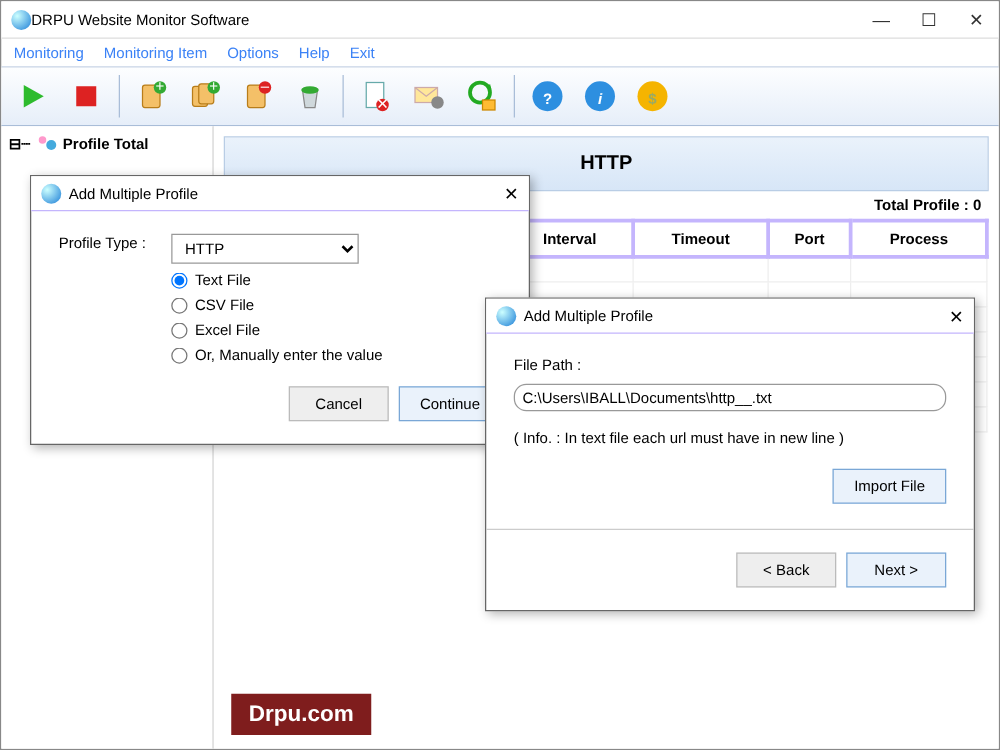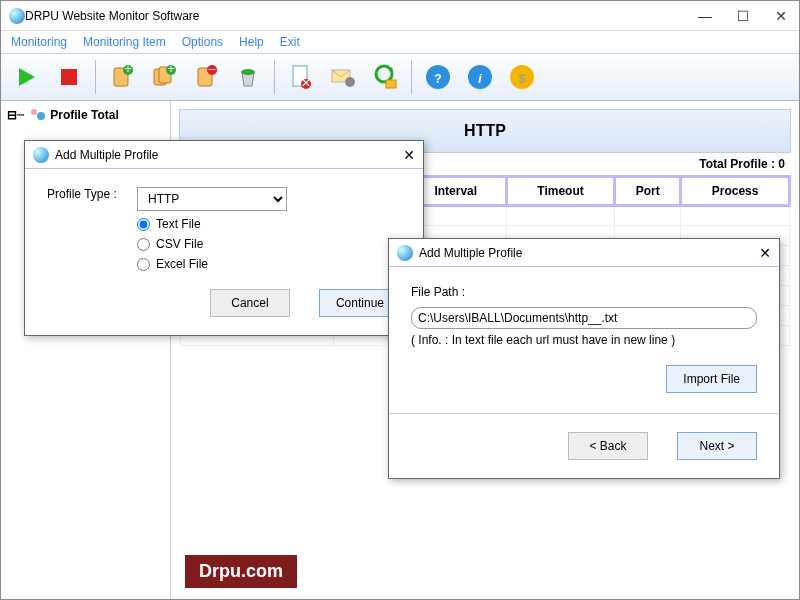--- a/index.html
+++ b/index.html
@@ -25,21 +25,21 @@
 .dialog{position:absolute;background:#fff;border:1px solid #666;box-shadow:2px 2px 8px rgba(0,0,0,.3)}
 .dlgtitle{height:28px;background:#fff;border-bottom:1px solid #c4b5fd;display:flex;align-items:center;padding:0 8px}
 .dlgtitle .t{flex:1}
 .dlgbody{padding:18px 22px}
 .formrow{display:flex;align-items:flex-start;gap:10px;}
 .radio{display:flex;align-items:center;gap:6px;margin:6px 0 6px 90px}
 .radio input{margin:0}
 select,input[type=text]{border:1px solid #999;padding:3px 6px;background:#fff}
 .btn{border:1px solid #7aa7d6;background:#eaf2fb;padding:6px 16px;min-width:80px;text-align:center;cursor:default}
 .btn.gray{border:1px solid #bbb;background:#eee}
-.btnrow{display:flex;justify-content:flex-end;gap:29px;margin-top:18px}
+.btnrow{display:flex;justify-content:flex-end;gap:8px;margin-top:18px}
 .globe{width:16px;height:16px;border-radius:50%;background:radial-gradient(circle at 30% 30%,#cff,#1a7dd6);display:inline-block}
 .watermark{position:absolute;left:185px;bottom:12px;background:#7f1d1d;color:#fff;font-weight:bold;font-size:18px;padding:6px 14px}
 </style>
 </head>
 <body>
 
 <div class="titlebar">
   <span class="globe"></span>
   <span class="title">DRPU Website Monitor Software</span>
   <div class="winbtns">
@@ -245,37 +245,41 @@
         <span>Text File</span>
       </div>
     <div class="radio">
         <input type="radio" style="">
         <span>CSV File</span>
       </div>
     <div class="radio">
         <input type="radio" style="">
         <span>Excel File</span>
       </div>
+    <div class="radio">
+        <input type="radio" style="">
+        <span>Or, Manually enter the value</span>
+      </div>
     <div class="btnrow">
       <div class="btn gray">Cancel</div>
       <div class="btn">Continue</div>
     </div>
   </div>
 </div>
 
 <div class="dialog" style="left:388px;top:238px;width:392px">
   <div class="dlgtitle">
     <span class="globe"></span>
     <span class="t" style="margin-left:6px">Add Multiple Profile</span>
     <span style="font-size:14px">✕</span>
   </div>
   <div class="dlgbody">
     <div style="margin-bottom:8px">File Path :</div>
     <input type="text" style="width: 100%; border-radius: 10px;" value="C:\Users\IBALL\Documents\http__.txt">
-    <div style="margin-top:4px">( Info. : In text file each url must have in new line )</div>
+    <div style="margin-top:14px">( Info. : In text file each url must have in new line )</div>
     <div class="btnrow">
         <div class="btn">Import File</div>
       </div>
     <div style="height:1px;background:#ccc;margin:20px -22px 12px"></div>
     <div class="btnrow">
       <div class="btn gray">&lt; Back</div>
       <div class="btn">Next &gt;</div>
     </div>
   </div>
 </div>

